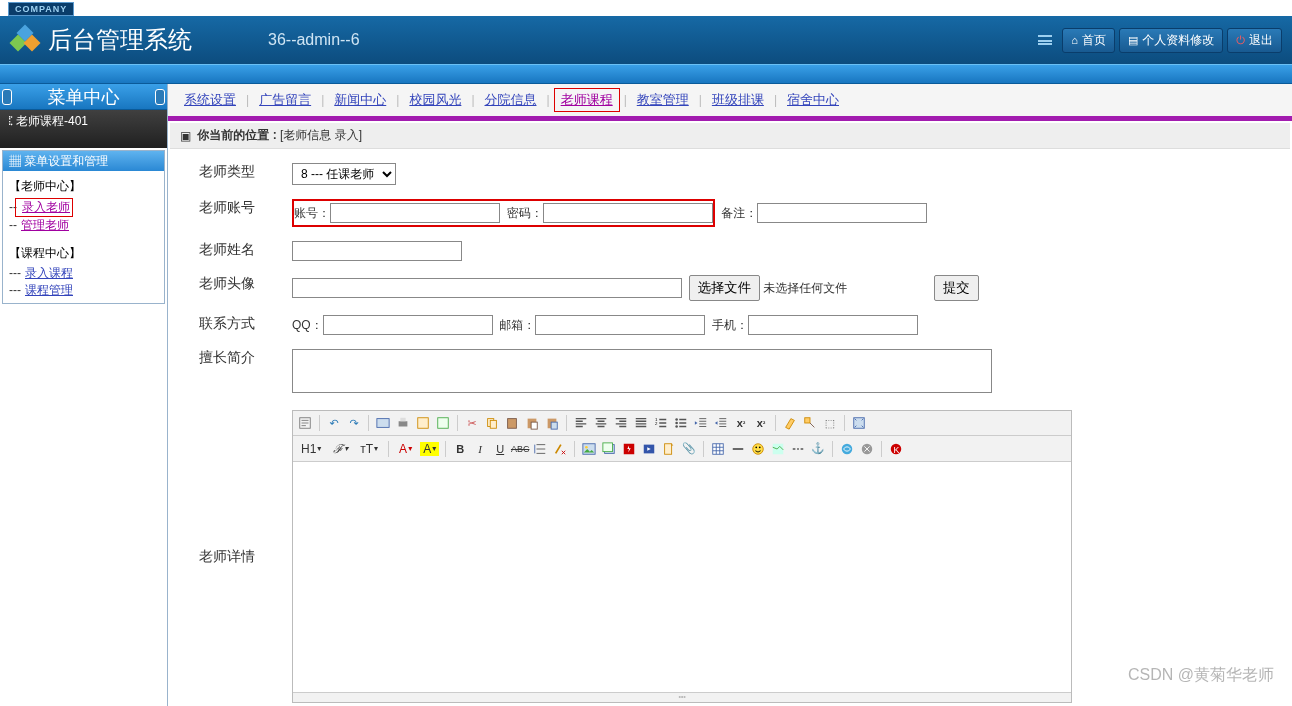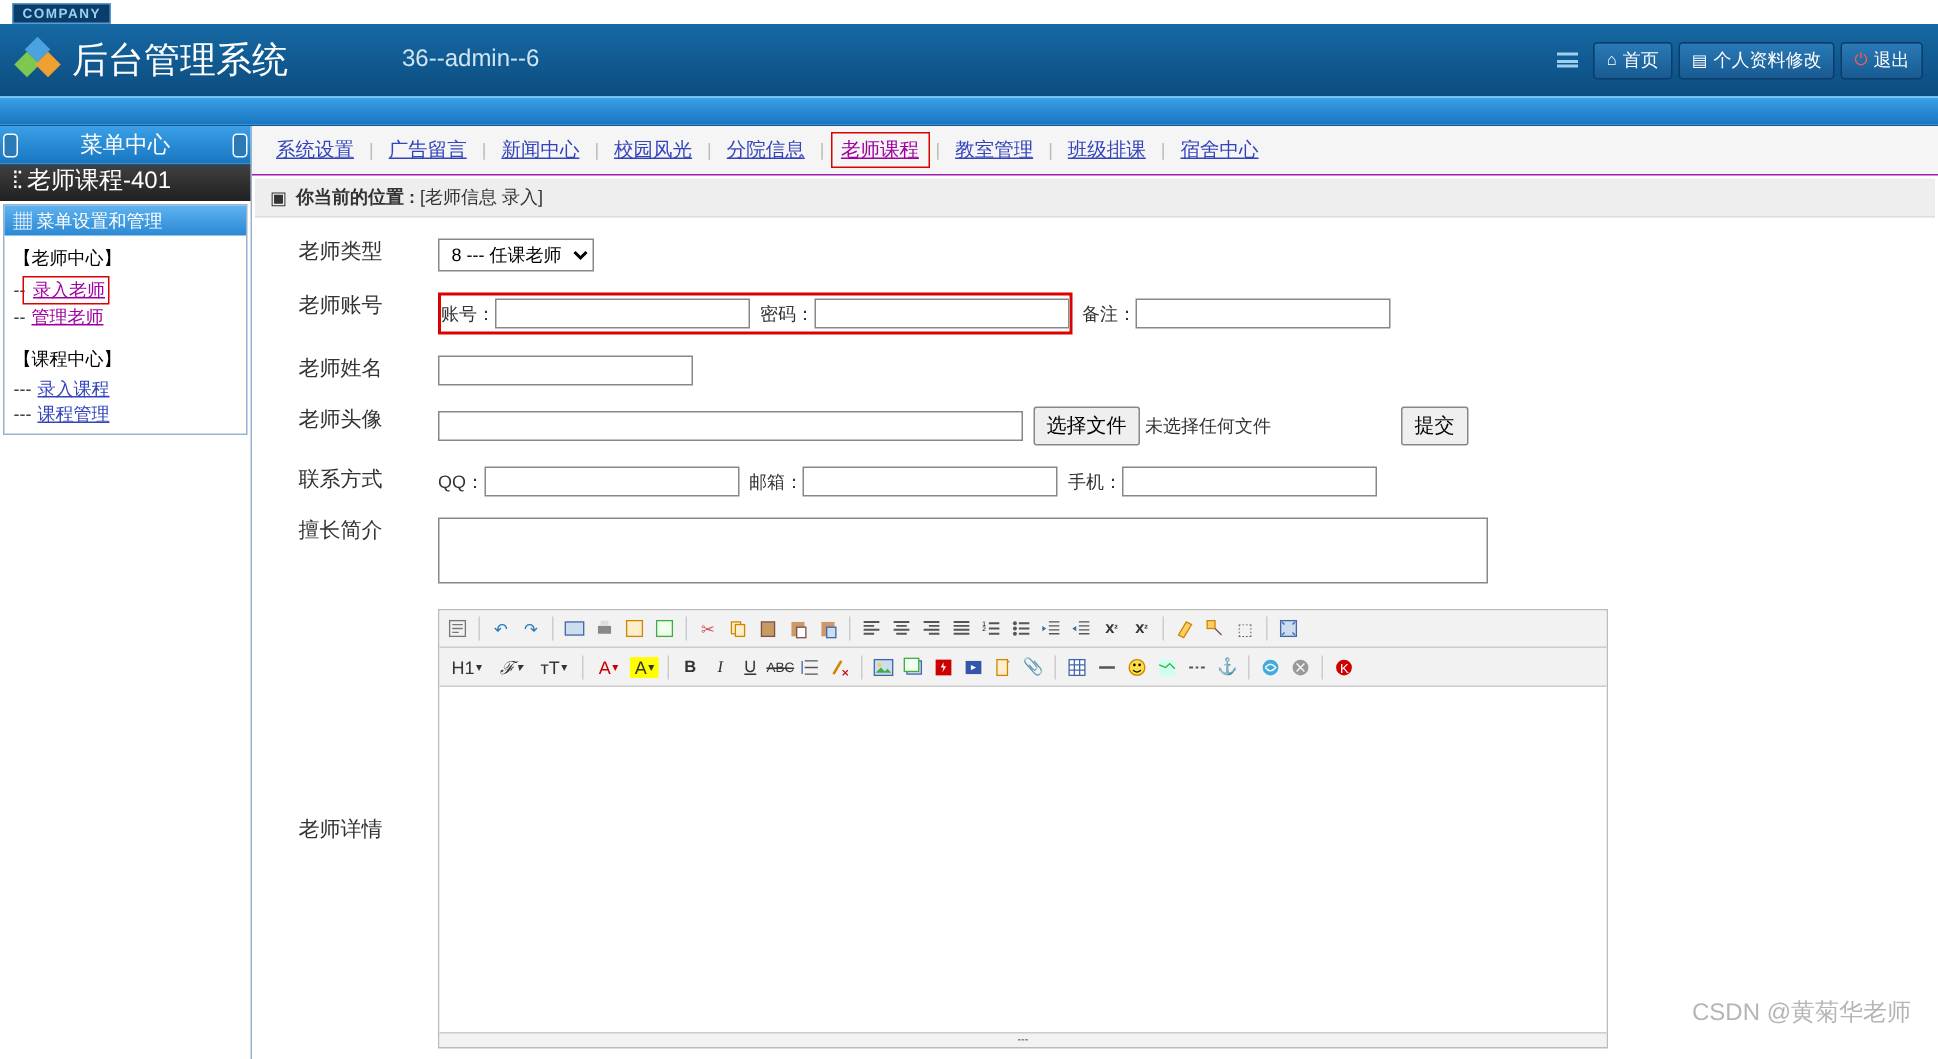--- a/index.html
+++ b/index.html
@@ -14,36 +14,36 @@
 .app-title{font-size:24px;font-weight:normal;margin-right:30px;}
 .user-info{font-size:16px;color:#cfe5f4;margin-left:46px;}
 .header-right{margin-left:auto;display:flex;align-items:center;}
 .hbtn{background:linear-gradient(to bottom,#2a7ab7,#185a91);border:1px solid #0a3d6b;border-radius:3px;padding:3px 8px;color:#fff;margin-left:4px;display:flex;align-items:center;cursor:pointer;text-decoration:none;}
 .hbtn .ico{margin-right:4px;font-size:11px;}
 .lines-ico{display:inline-block;width:14px;height:10px;border-top:2px solid #9dd0f0;border-bottom:2px solid #9dd0f0;position:relative;margin-right:6px}
 .lines-ico:before{content:"";position:absolute;top:3px;left:0;width:100%;border-top:2px solid #9dd0f0;}
 .blue-bar{height:20px;background:linear-gradient(to bottom,#3aa0e8,#1876c0);border-top:1px solid #6ac0f5;border-bottom:1px solid #0a5a99;}
 .layout{display:flex;height:638px;}
 .sidebar{width:168px;background:#fff;border-right:1px solid #99b3cc;}
-.menu-title{background:linear-gradient(to bottom,#3aa0e8,#1876c0);color:#fff;text-align:center;height:26px;line-height:26px;font-size:15px;position:relative;border-bottom:1px solid #0a5a99;}
+.menu-title{background:linear-gradient(to bottom,#3aa0e8,#1876c0);color:#fff;text-align:center;height:26px;line-height:26px;font-size:18px;position:relative;border-bottom:1px solid #0a5a99;}
 .handle{position:absolute;width:10px;height:16px;background:#2a7ab7;border:1px solid #fff;border-radius:3px;top:5px;}
 .handle.l{left:2px;}
 .handle.r{right:2px;}
-.section-bar{background:linear-gradient(to bottom,#404040,#202020);color:#fff;height:24px;line-height:22px;padding-left:8px;font-size:16px;}
+.section-bar{background:linear-gradient(to bottom,#404040,#202020);color:#fff;height:38px;line-height:22px;padding-left:8px;font-size:12px;}
 .section-bar .dots{letter-spacing:-1px;margin-right:4px;}
 .panel{border:1px solid #99b3cc;margin:2px;}
 .panel-head{background:linear-gradient(to bottom,#5fb3ef,#2a88d4);color:#fff;height:20px;line-height:20px;padding-left:6px;font-size:12px;}
 .panel-body{padding:4px 6px;}
 .group-label{color:#000;padding:3px 0;}
 .side-link{color:#3344bb;text-decoration:underline;padding:2px 0 2px 4px;display:block;cursor:pointer;}
 .side-link-row{white-space:nowrap;}
 .side-link.hl{color:#a000a0;}
 .red-box{border:1px solid #d00;padding:0 2px;display:inline-block;margin-left:-2px;}
 .main{flex:1;background:#fff;overflow:auto;}
-.tabs{display:flex;align-items:center;padding:4px 10px;border-bottom:1px solid #a21caf;background:#f5f5f5;text-align:right;}
+.tabs{display:flex;align-items:center;padding:4px 10px;border-bottom:5px solid #a21caf;background:#f5f5f5;text-align:right;}
 .tab{color:#3344bb;text-decoration:underline;padding:2px 6px;cursor:pointer;font-size:13px;}
 .tab.hl{border:1px solid #d00;color:#a000a0;}
 .sep{color:#bbb;margin:0 4px;}
 .crumb{background:#eee;padding:4px 10px;font-size:12px;display:flex;align-items:center;border-bottom:1px solid #ddd;margin:2px 2px 0 2px;}
 .crumb .ci{margin-right:6px;}
 .form-table{margin:6px 2px;width:calc(100% - 4px);}
 .form-table tr{border-bottom:1px solid #eee;}
 .form-table td{padding:6px 8px;vertical-align:top;}
 .form-table td.lbl{width:110px;text-align:center;font-size:14px;position:relative;}
 select,.txt{border:1px solid #888;padding:2px 4px;font-size:12px;height:22px;background:#fff;}

